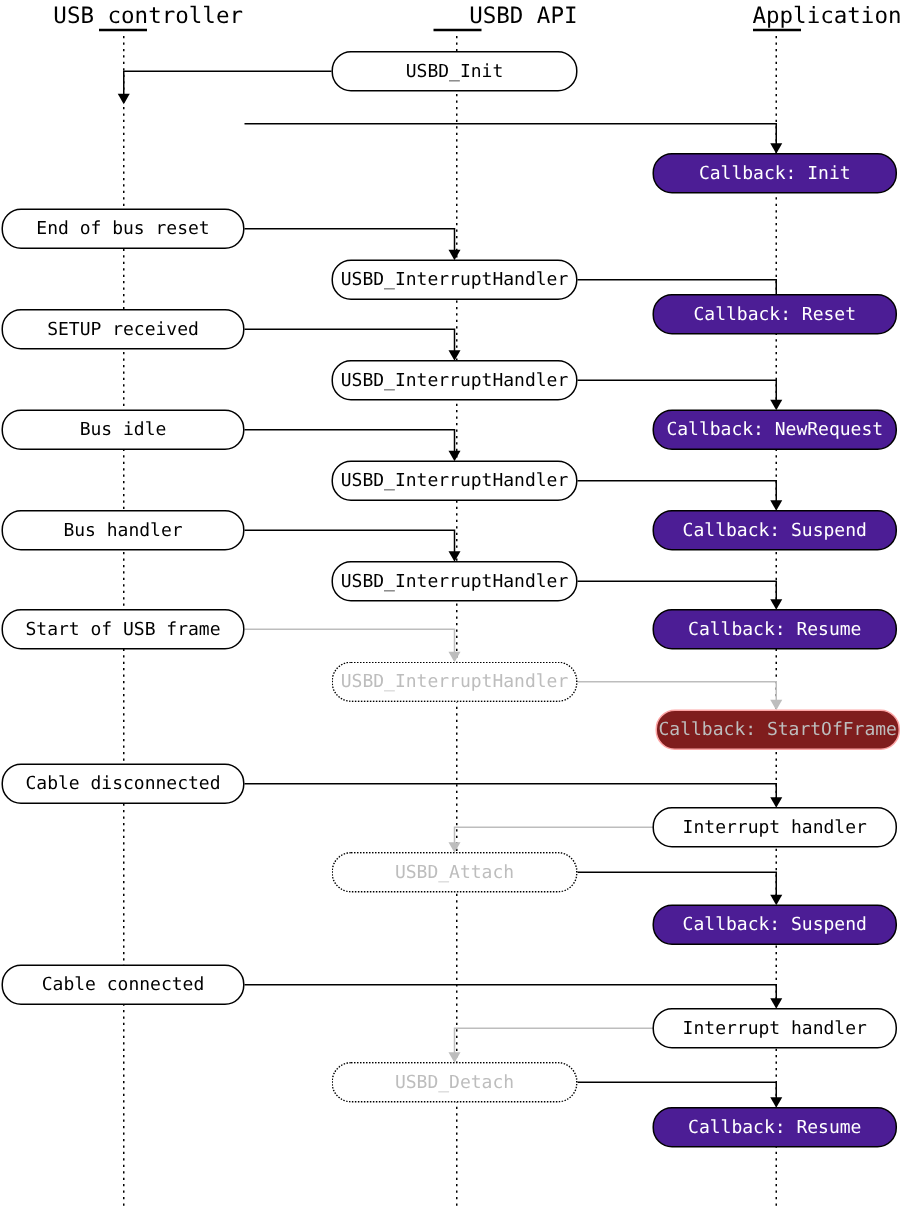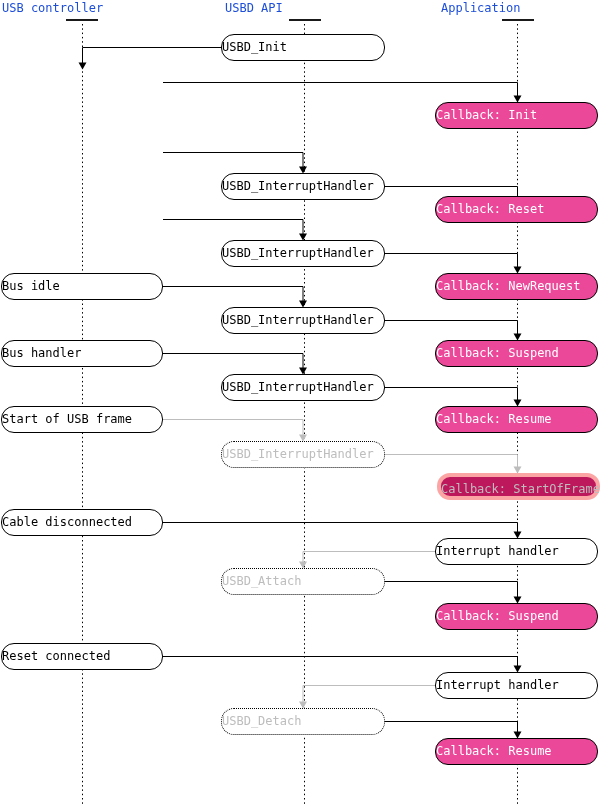--- a/index.html
+++ b/index.html
@@ -1,29 +1,29 @@
 <!DOCTYPE html>
 <html><head>
 <meta charset="utf-8">
 <style>
   html,body{margin:0;padding:0;background:#ffffff;}
   #stage{position:relative;width:600px;height:804px;background:#ffffff;overflow:hidden;
          font-family:"DejaVu Sans Mono","Liberation Mono",monospace;}
   svg.wires{position:absolute;left:0;top:0;width:600px;height:804px;}
-  .lane-header{position:absolute;top:1px;width:160px;text-align:left;
-               font-size:12px;color:#1d4ed8;white-space:nowrap;}
+  .lane-header{position:absolute;top:1px;width:160px;text-align:right;
+               font-size:15px;color:#000000;white-space:nowrap;}
   .node{position:absolute;box-sizing:border-box;height:27px;line-height:25px;
         border:1px solid #000;border-radius:13px;background:#fff;color:#000;
-        text-align:left;font-size:12px;white-space:nowrap;}
+        text-align:center;font-size:12px;white-space:nowrap;}
   .col-left{left:1px;width:162px;}
   .col-mid{left:221px;width:164px;}
   .col-right{left:435px;width:163px;}
-  .filled{background:#ec4899;color:#fff;border-color:#000;}
+  .filled{background:#4c1d95;color:#fff;border-color:#000;}
   .ghost-dotted{border:1.5px dotted #000;color:#bdbdbd;background:#fff;}
-  .ghost-outline{border:4px solid #fca5a5;color:#bdbdbd;background:#be185d;}
+  .ghost-outline{border:1px solid #fca5a5;color:#bdbdbd;background:#7f1d1d;}
 </style>
 </head>
 <body>
 
 <div id="stage">
 
   <svg class="wires" viewBox="0 0 600 804">
 
     <path d="M66 20 H98" stroke="#000" stroke-width="1.8"></path>
     <path d="M289 20 H321" stroke="#000" stroke-width="1.8"></path>
@@ -82,22 +82,24 @@
     </g>
   </svg>
 
   <div class="lane-header" style="left:2px">USB controller</div>
   <div class="lane-header" style="left:225px">USBD API</div>
   <div class="lane-header" style="left:441px">Application</div>
 
   <div class="node col-mid" style="top:34px">USBD_Init</div>
   <div class="node col-right filled" style="top:102px">Callback: Init</div>
 
+  <div class="node col-left" style="top:139px">End of bus reset</div>
   <div class="node col-mid" style="top:173px">USBD_InterruptHandler</div>
 
+  <div class="node col-left" style="top:206px">SETUP received</div>
   <div class="node col-right filled" style="top:196px">Callback: Reset</div>
   <div class="node col-mid" style="top:240px">USBD_InterruptHandler</div>
 
   <div class="node col-left" style="top:273px">Bus idle</div>
   <div class="node col-right filled" style="top:273px">Callback: NewRequest</div>
   <div class="node col-mid" style="top:307px">USBD_InterruptHandler</div>
 
   <div class="node col-left" style="top:340px">Bus handler</div>
   <div class="node col-right filled" style="top:340px">Callback: Suspend</div>
   <div class="node col-mid" style="top:374px">USBD_InterruptHandler</div>
@@ -105,18 +107,18 @@
   <div class="node col-left" style="top:406px">Start of USB frame</div>
   <div class="node col-right filled" style="top:406px">Callback: Resume</div>
   <div class="node col-mid ghost-dotted" style="top:441px">USBD_InterruptHandler</div>
   <div class="node col-right ghost-outline" style="top:473px;left:437px">Callback: StartOfFrame</div>
 
   <div class="node col-left" style="top:509px">Cable disconnected</div>
   <div class="node col-right" style="top:538px">Interrupt handler</div>
   <div class="node col-mid ghost-dotted" style="top:568px">USBD_Attach</div>
   <div class="node col-right filled" style="top:603px">Callback: Suspend</div>
 
-  <div class="node col-left" style="top:643px">Reset connected</div>
+  <div class="node col-left" style="top:643px">Cable connected</div>
   <div class="node col-right" style="top:672px">Interrupt handler</div>
   <div class="node col-mid ghost-dotted" style="top:708px">USBD_Detach</div>
   <div class="node col-right filled" style="top:738px">Callback: Resume</div>
 
 </div>
 
 </body></html>

